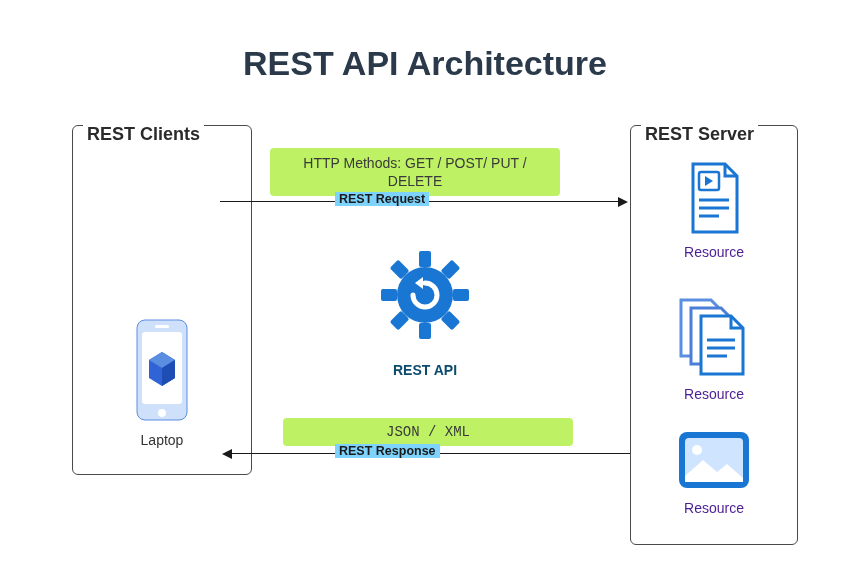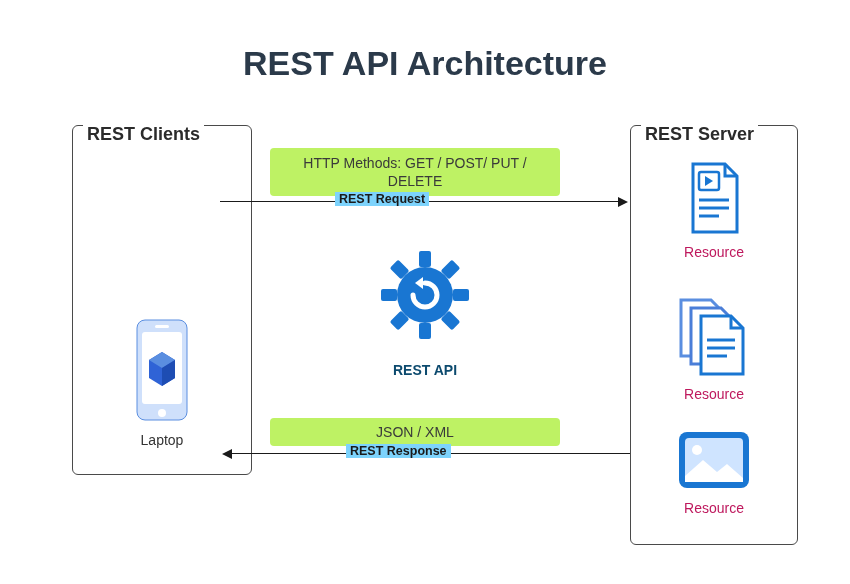--- a/index.html
+++ b/index.html
@@ -65,21 +65,21 @@
     width: 168px;
     height: 420px;
   }
   .server-item {
     position: absolute;
     width: 100%;
     text-align: center;
   }
   .server-item .label {
     font-size: 14px;
-    color: #be185d;
+    color: #4c1d95;
     margin-top: 4px;
   }
   #res1 { top: 32px; }
   #res2 { top: 168px; }
   #res3 { top: 300px; }
 
   
   #center-gear {
     position: absolute;
     left: 355px;
@@ -122,33 +122,33 @@
 
   .flow-label {
     position: absolute;
     font-size: 12.5px;
     font-weight: 600;
     color: #1a1a1a;
     background: #7dd3fc;
     padding: 0 4px;
   }
   #req-text { left: 335px; top: 192px; }
-  #res-text { left: 346px; top: 444px; }
+  #res-text { left: 335px; top: 444px; }
 
   .pill {
     position: absolute;
     background: #bef264;
     border-radius: 4px;
     font-size: 14px;
     color: #3a3a3a;
     text-align: center;
     padding: 6px 10px;
   }
   #pill-methods { left: 270px; top: 148px; width: 290px; line-height: 1.3; }
-  #pill-format  { left: 270px; top: 418px; width: 290px; }
+  #pill-format  { left: 283px; top: 418px; width: 290px; font-family: Liberation Mono, monospace; }
 
   svg { display: block; margin: 0 auto; }
 </style>
 </head>
 <body>
 
 <div class="title">REST API Architecture</div>
 
 <div id="clients" class="panel">
   <div class="panel-title">REST Clients</div>

